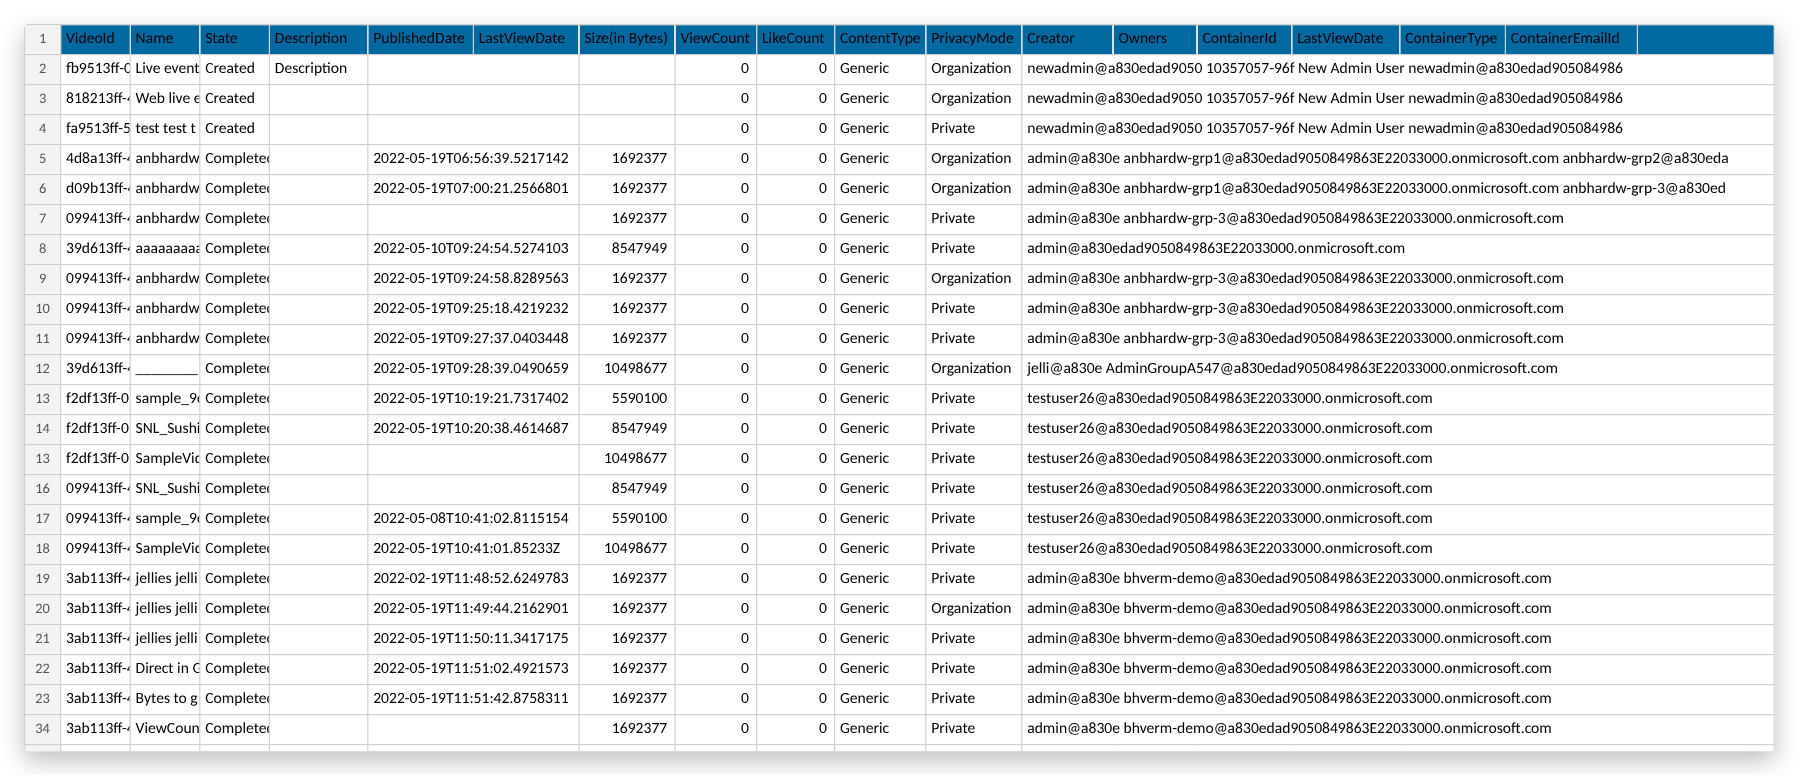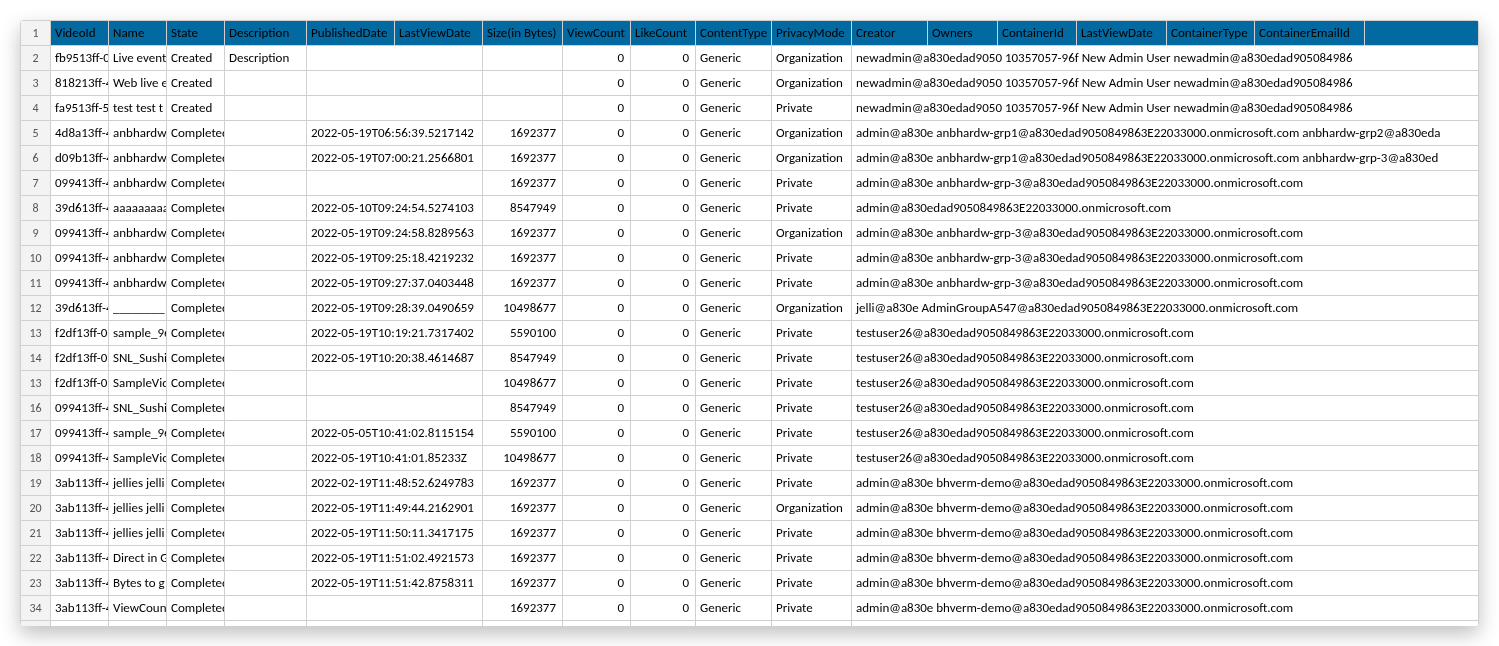--- a/index.html
+++ b/index.html
@@ -324,21 +324,21 @@
           <td>Generic</td>
           <td>Private</td>
           <td colspan="7">testuser26@a830edad9050849863E22033000.onmicrosoft.com</td>
         </tr>
         <tr>
           <td class="row-num">17</td>
           <td>099413ff-4</td>
           <td>sample_96</td>
           <td>Completed</td>
           <td></td>
-          <td colspan="2">2022-05-05T10:41:02.8115154</td>
+          <td colspan="2">2022-05-08T10:41:02.8115154</td>
           <td class="num">5590100</td>
           <td class="num">0</td>
           <td class="num" style="text-align: right;">0</td>
           <td>Generic</td>
           <td>Private</td>
           <td colspan="7">testuser26@a830edad9050849863E22033000.onmicrosoft.com</td>
         </tr>
         <tr>
           <td class="row-num">18</td>
           <td>099413ff-4</td>

